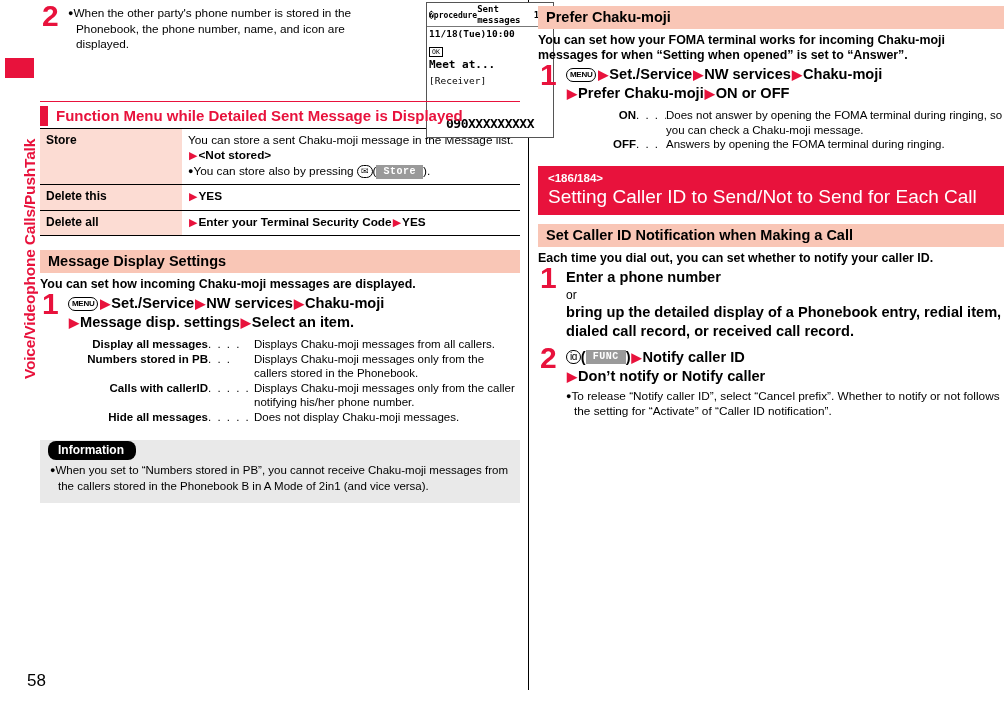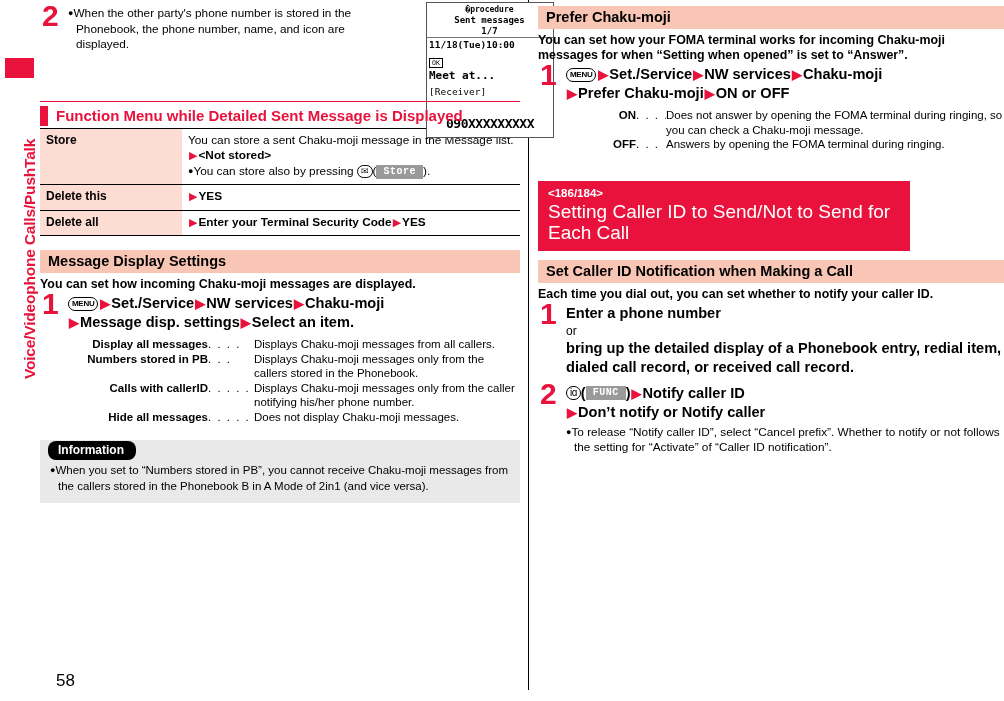--- a/index.html
+++ b/index.html
@@ -25,21 +25,21 @@
   .sidebar-label {
     position:absolute; left:-140px; top:200px;
     width:340px; text-align:left;
     transform:rotate(-90deg);
     transform-origin:center center;
     color:#e8123c; font-weight:bold; font-size:15.5px;
     letter-spacing:-0.2px;
     white-space:nowrap;
   }
   .page-num {
-    position:absolute; left:56px; bottom:10px;
+    position:absolute; left:27px; bottom:10px;
     font-size:17px; color:#000;
   }
 
   
   .col-left  { position:absolute; left:40px;  top:0; width:480px; height:660px; }
   .col-right { position:absolute; left:538px; top:0; width:466px; height:660px; }
   .col-divider {
     position:absolute; left:528px; top:0; width:1px; height:690px;
     background:#000;
   }
@@ -156,21 +156,21 @@
   
   .phone {
     position:absolute; left:386px; top:2px; width:128px; height:136px;
     border:1px solid #555; background:#fff;
     font-family:"DejaVu Sans Mono", monospace;
     overflow:hidden;
   }
   .ph-status {
     display:flex; justify-content:space-between; align-items:center;
     font-size:9px; font-weight:bold; padding:1px 3px 0 2px;
-    border-bottom:1px solid #777; line-height:11px;flex-direction:column;
+    border-bottom:1px solid #777; line-height:11px;
   }
   .ph-date { font-size:9.5px; font-weight:bold; padding:1px 2px 0 2px; line-height:11px; }
   .ph-ok {
     display:inline-block; border:1px solid #000; font-size:6.5px;
     padding:0 2px; margin:1px 0 0 2px; line-height:8px;
   }
   .ph-body { font-size:11px; font-weight:bold; padding:0 2px; line-height:13px; }
   .ph-recv { font-size:9.5px; padding:4px 2px 0 2px; line-height:12px; }
   .ph-num {
     position:absolute; left:0; right:0; bottom:6px; text-align:center;
@@ -319,21 +319,21 @@
         <span class="defdesc">Does not answer by opening the FOMA terminal during ringing, so you can check a Chaku-moji message.</span>
       </div>
       <div class="defrow">
         <span class="defterm">OFF</span>
         <span class="defdots">. . .</span>
         <span class="defdesc">Answers by opening the FOMA terminal during ringing.</span>
       </div>
     </div>
   </div>
 
-  <div class="h-redbox" style="margin-top:29px; width:372px;">
+  <div class="h-redbox" style="margin-top:14px; width:466px;">
     <div class="sub">&lt;186/184&gt;</div>
     <div class="main">Setting Caller ID to Send/Not to Send for Each Call</div>
   </div>
 
   <div class="h-pink" style="margin-top:9px; width:466px;">Set Caller ID Notification when Making a Call</div>
   <div class="lead">Each time you dial out, you can set whether to notify your caller ID.</div>
 
   <div class="step">
     <div class="step-num">1</div>
     <div class="step-line">Enter a phone number</div>

